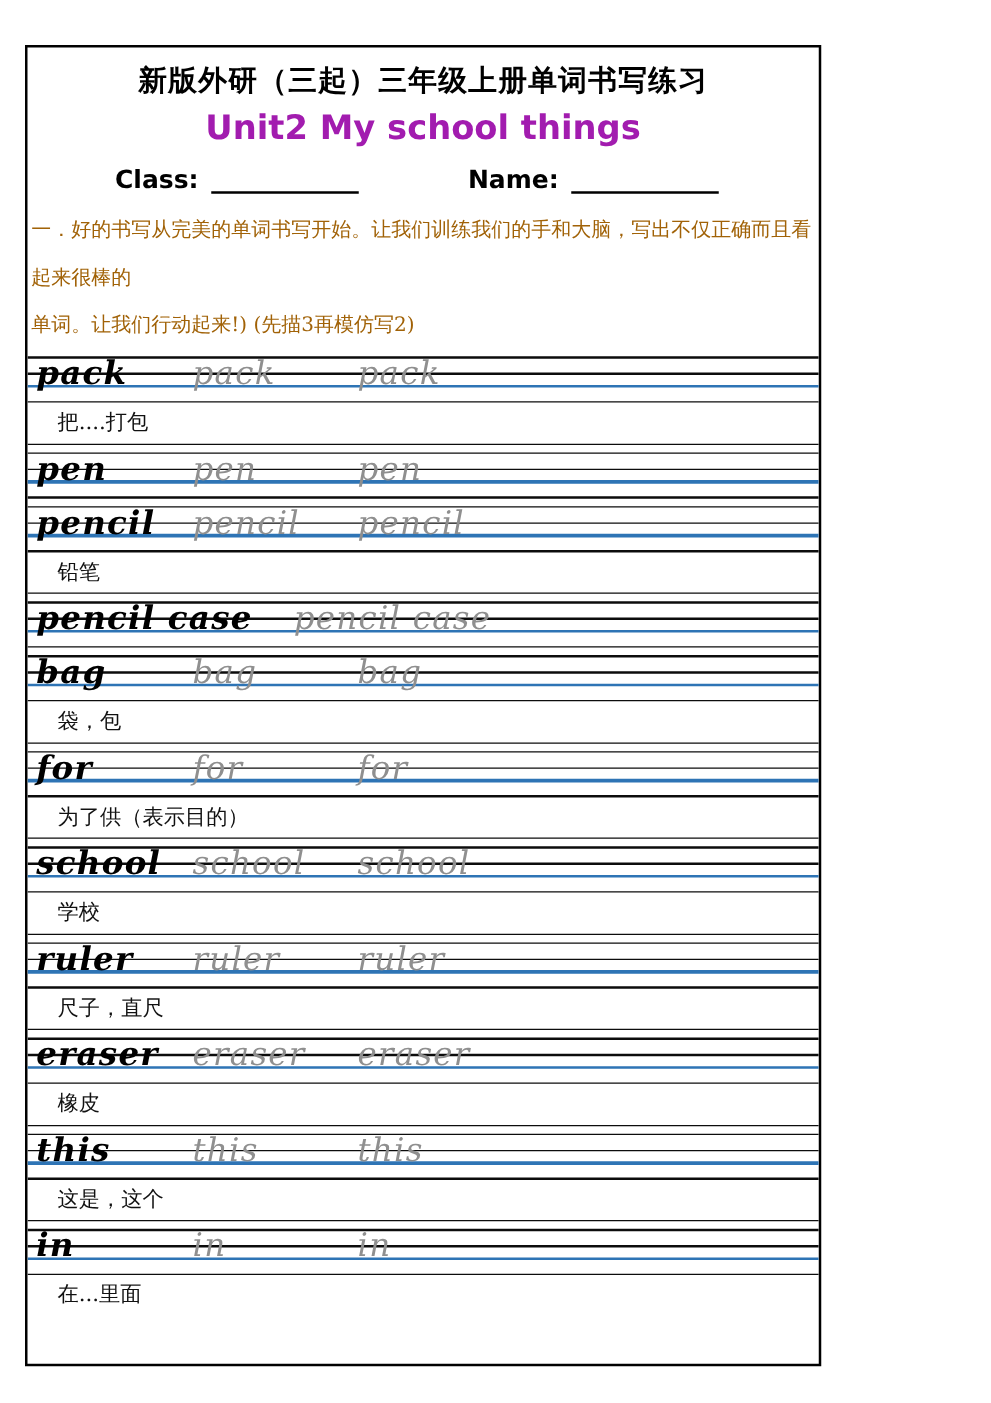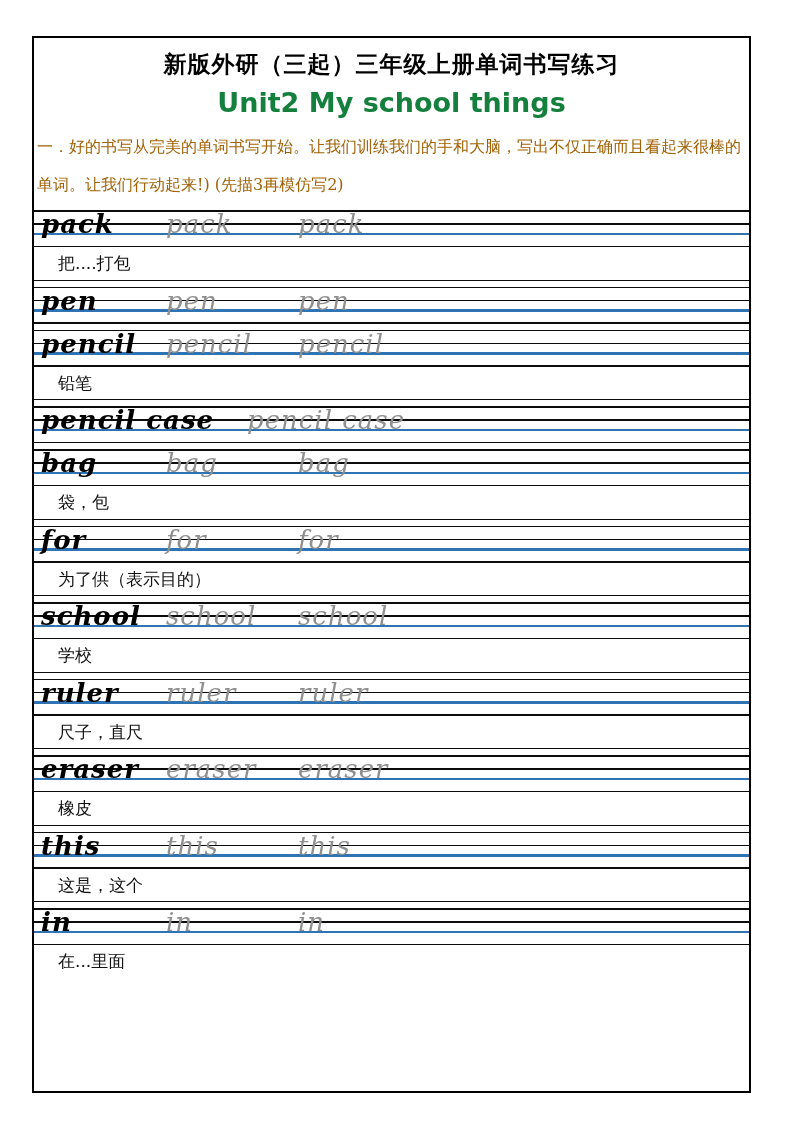--- a/index.html
+++ b/index.html
@@ -6,23 +6,23 @@
     margin: 0;
     padding: 0;
     background: #ffffff;
     width: 793px;
     height: 1122px;
     font-family: "DejaVu Serif", "Liberation Serif", serif;
     color: #111;
   }
   .sheet {
     position: absolute;
-    left: 32px;
+    left: 20px;
     top: 36px;
-    width: 719px;
+    width: 637px;
     height: 1057px;
     box-sizing: border-box;
     border: 2.5px solid #000;
     background: #fff;
     overflow: hidden;
   }
   
   .title {
     margin-top: 11px;
     text-align: center;
@@ -31,21 +31,21 @@
     font-weight: bold;
     letter-spacing: 1px;
     color: #000;
   }
   .subtitle {
     margin-top: 7px;
     text-align: center;
     font-family: "DejaVu Sans", "Liberation Sans", sans-serif;
     font-size: 27px;
     font-weight: bold;
-    color: #15803d;
+    color: #a21caf;
   }
   .cn-row {
     display: flex;
     align-items: flex-end;
     margin: 13px 80px 0 70px;
     font-family: "DejaVu Sans", "Liberation Sans", sans-serif;
     font-size: 20px;
     font-weight: 600;
     color: #000;
   }
@@ -123,20 +123,27 @@
 </style>
 </head>
 <body>
 
 <div class="sheet">
 
   <div class="title">新版外研（三起）三年级上册单词书写练习</div>
 
   <div class="subtitle">Unit2 My school things</div>
 
+  <div class="cn-row">
+    <span>Class:</span>
+    <span class="blank"></span>
+    <span class="cn-spacer"></span>
+    <span>Name:</span>
+    <span class="blank"></span>
+  </div>
 
   <div class="instructions">
     <div>一．好的书写从完美的单词书写开始。让我们训练我们的手和大脑，写出不仅正确而且看起来很棒的</div>
     <div>单词。让我们行动起来!) (先描3再模仿写2)</div>
   </div>
 
   <div class="rows" id="rows">
   <div class="word-block">
     <div class="guide">
       <div class="gline gl-1"></div>

